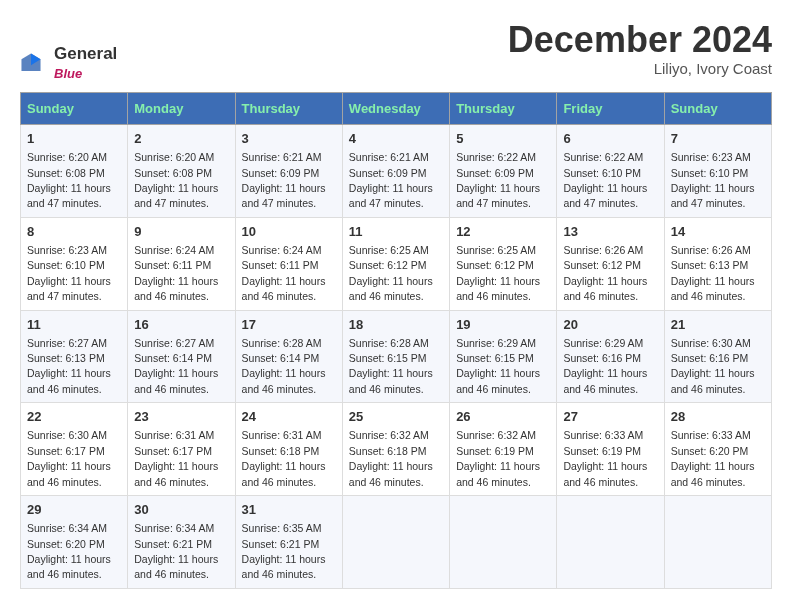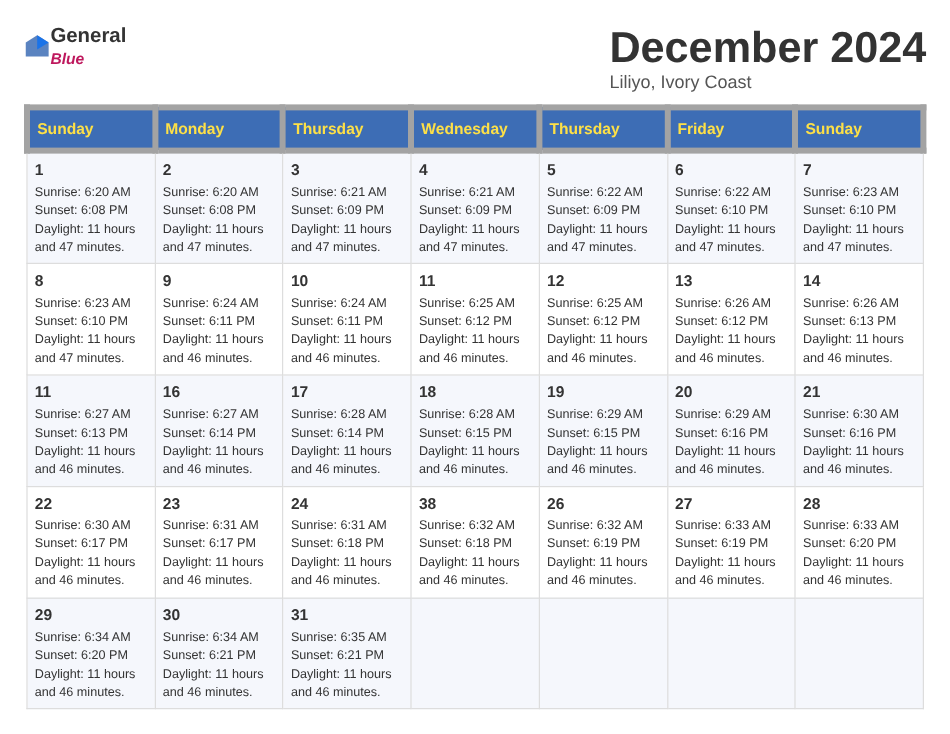--- a/index.html
+++ b/index.html
@@ -12,52 +12,53 @@
     }
     .header {
       display: flex;
       justify-content: space-between;
       align-items: flex-start;
       margin-bottom: 10px;
     }
     .logo {
       display: flex;
       align-items: center;
-      gap: 0;
+      gap: 12px;
+      margin-top: 24px;
     }
     .logo-icon {
       width: 22px;
       height: 22px;
     }
     .title-block {
-      text-align: left;
+      text-align: right;
     }
     .month-title {
       font-size: 36px;
       font-weight: bold;
       color: #333;
       line-height: 1.1;
     }
     .location {
       font-size: 15px;
       color: #555;
     }
     table {
       width: 100%;
       border-collapse: collapse;
       font-size: 11px;
     }
     thead tr th {
       background-color: #3d6db5;
-      color: #fde047;
+      color: #86efac;
       padding: 8px 6px;
       text-align: left;
       font-size: 13px;
       font-weight: bold;
-      border: 5px solid #a3a3a3;
+      border: 1px solid #a3a3a3;
     }
     tbody tr td {
       border: 1px solid #ddd;
       padding: 5px 6px;
       vertical-align: top;
       width: 14.28%;
       height: 85px;
       background: #fff;
       line-height: 1.4;
       color: #333;
@@ -142,21 +143,21 @@
         <td><span class="day-num">17</span><span class="day-info">Sunrise: 6:28 AM<br>Sunset: 6:14 PM<br>Daylight: 11 hours<br>and 46 minutes.</span></td>
         <td><span class="day-num">18</span><span class="day-info">Sunrise: 6:28 AM<br>Sunset: 6:15 PM<br>Daylight: 11 hours<br>and 46 minutes.</span></td>
         <td><span class="day-num">19</span><span class="day-info">Sunrise: 6:29 AM<br>Sunset: 6:15 PM<br>Daylight: 11 hours<br>and 46 minutes.</span></td>
         <td><span class="day-num">20</span><span class="day-info">Sunrise: 6:29 AM<br>Sunset: 6:16 PM<br>Daylight: 11 hours<br>and 46 minutes.</span></td>
         <td><span class="day-num">21</span><span class="day-info">Sunrise: 6:30 AM<br>Sunset: 6:16 PM<br>Daylight: 11 hours<br>and 46 minutes.</span></td>
       </tr>
       <tr>
         <td><span class="day-num">22</span><span class="day-info">Sunrise: 6:30 AM<br>Sunset: 6:17 PM<br>Daylight: 11 hours<br>and 46 minutes.</span></td>
         <td><span class="day-num">23</span><span class="day-info">Sunrise: 6:31 AM<br>Sunset: 6:17 PM<br>Daylight: 11 hours<br>and 46 minutes.</span></td>
         <td><span class="day-num">24</span><span class="day-info">Sunrise: 6:31 AM<br>Sunset: 6:18 PM<br>Daylight: 11 hours<br>and 46 minutes.</span></td>
-        <td><span class="day-num">38</span><span class="day-info">Sunrise: 6:32 AM<br>Sunset: 6:18 PM<br>Daylight: 11 hours<br>and 46 minutes.</span></td>
+        <td><span class="day-num">25</span><span class="day-info">Sunrise: 6:32 AM<br>Sunset: 6:18 PM<br>Daylight: 11 hours<br>and 46 minutes.</span></td>
         <td><span class="day-num">26</span><span class="day-info">Sunrise: 6:32 AM<br>Sunset: 6:19 PM<br>Daylight: 11 hours<br>and 46 minutes.</span></td>
         <td><span class="day-num">27</span><span class="day-info">Sunrise: 6:33 AM<br>Sunset: 6:19 PM<br>Daylight: 11 hours<br>and 46 minutes.</span></td>
         <td><span class="day-num">28</span><span class="day-info">Sunrise: 6:33 AM<br>Sunset: 6:20 PM<br>Daylight: 11 hours<br>and 46 minutes.</span></td>
       </tr>
       <tr>
         <td><span class="day-num">29</span><span class="day-info">Sunrise: 6:34 AM<br>Sunset: 6:20 PM<br>Daylight: 11 hours<br>and 46 minutes.</span></td>
         <td><span class="day-num">30</span><span class="day-info">Sunrise: 6:34 AM<br>Sunset: 6:21 PM<br>Daylight: 11 hours<br>and 46 minutes.</span></td>
         <td><span class="day-num">31</span><span class="day-info">Sunrise: 6:35 AM<br>Sunset: 6:21 PM<br>Daylight: 11 hours<br>and 46 minutes.</span></td>
         <td class="empty"></td>
         <td class="empty"></td>

